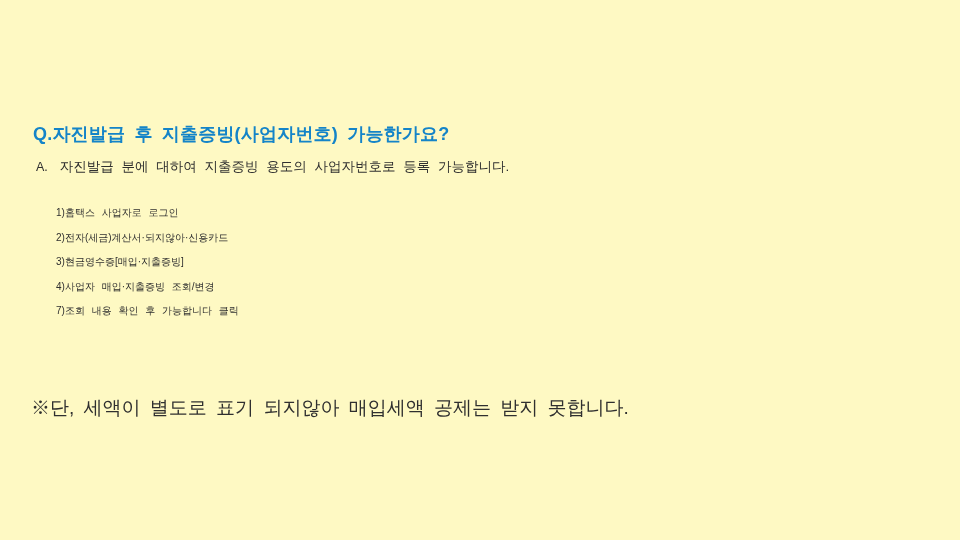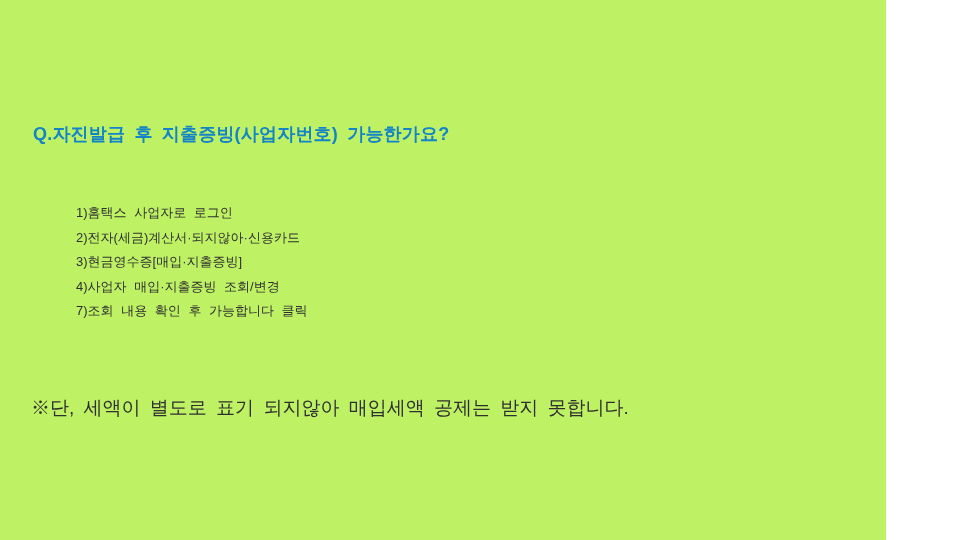--- a/index.html
+++ b/index.html
@@ -4,22 +4,22 @@
 <style>
   * { margin: 0; padding: 0; box-sizing: border-box; }
   html, body {
     width: 960px; height: 540px;
     background: #ffffff;
     font-family: "Liberation Sans", sans-serif;
     overflow: hidden;
   }
   .slide {
     position: relative;
-    width: 886px; height: 540px;
-    background: #bef264;
+    width: 960px; height: 540px;
+    background: #fef9c3;
   }
   .question {
     position: absolute;
     left: 33px; top: 122px;
     font-size: 18px;
     font-weight: 700;
     letter-spacing: 0.2px;
     word-spacing: 4px;
     white-space: nowrap;
   }
@@ -32,22 +32,22 @@
     word-spacing: 4px;
     white-space: nowrap;
   }
   .answer-line .a-prefix {
     font-size: 12.5px;
     margin-right: 12px;
     word-spacing: normal;
   }
   .steps {
     position: absolute;
-    left: 76px; top: 201px;
-    font-size: 13px;
+    left: 56px; top: 201px;
+    font-size: 10px;
     color: #2f2f2f;
   }
   .step {
     height: 24.5px;
     line-height: 24.5px;
     word-spacing: 4px;
     white-space: nowrap;
   }
   .step .step-num {
     word-spacing: normal;
@@ -66,20 +66,23 @@
 </style>
 </head>
 <body style="background: rgb(255, 255, 255);">
 
 <div class="slide">
 
   <h1 class="question" style="color: rgb(20, 132, 200);">
     <span class="q-prefix">Q.</span><span>자진발급 후 지출증빙(사업자번호) 가능한가요?</span>
   </h1>
 
+  <div class="answer-line">
+    <span class="a-prefix">A.</span><span>자진발급 분에 대하여 지출증빙 용도의 사업자번호로 등록 가능합니다.</span>
+  </div>
 
   <div class="steps" id="steps">
       <div class="step"><span class="step-num">1)</span><span class="step-text">홈택스 사업자로 로그인</span></div>
       <div class="step"><span class="step-num">2)</span><span class="step-text">전자(세금)계산서·되지않아·신용카드</span></div>
       <div class="step"><span class="step-num">3)</span><span class="step-text">현금영수증[매입·지출증빙]</span></div>
       <div class="step"><span class="step-num">4)</span><span class="step-text">사업자 매입·지출증빙 조회/변경</span></div>
       <div class="step"><span class="step-num">7)</span><span class="step-text">조회 내용 확인 후 가능합니다 클릭</span></div>
     </div>
 
   <div class="note">※단, 세액이 별도로 표기 되지않아 매입세액 공제는 받지 못합니다.</div>

